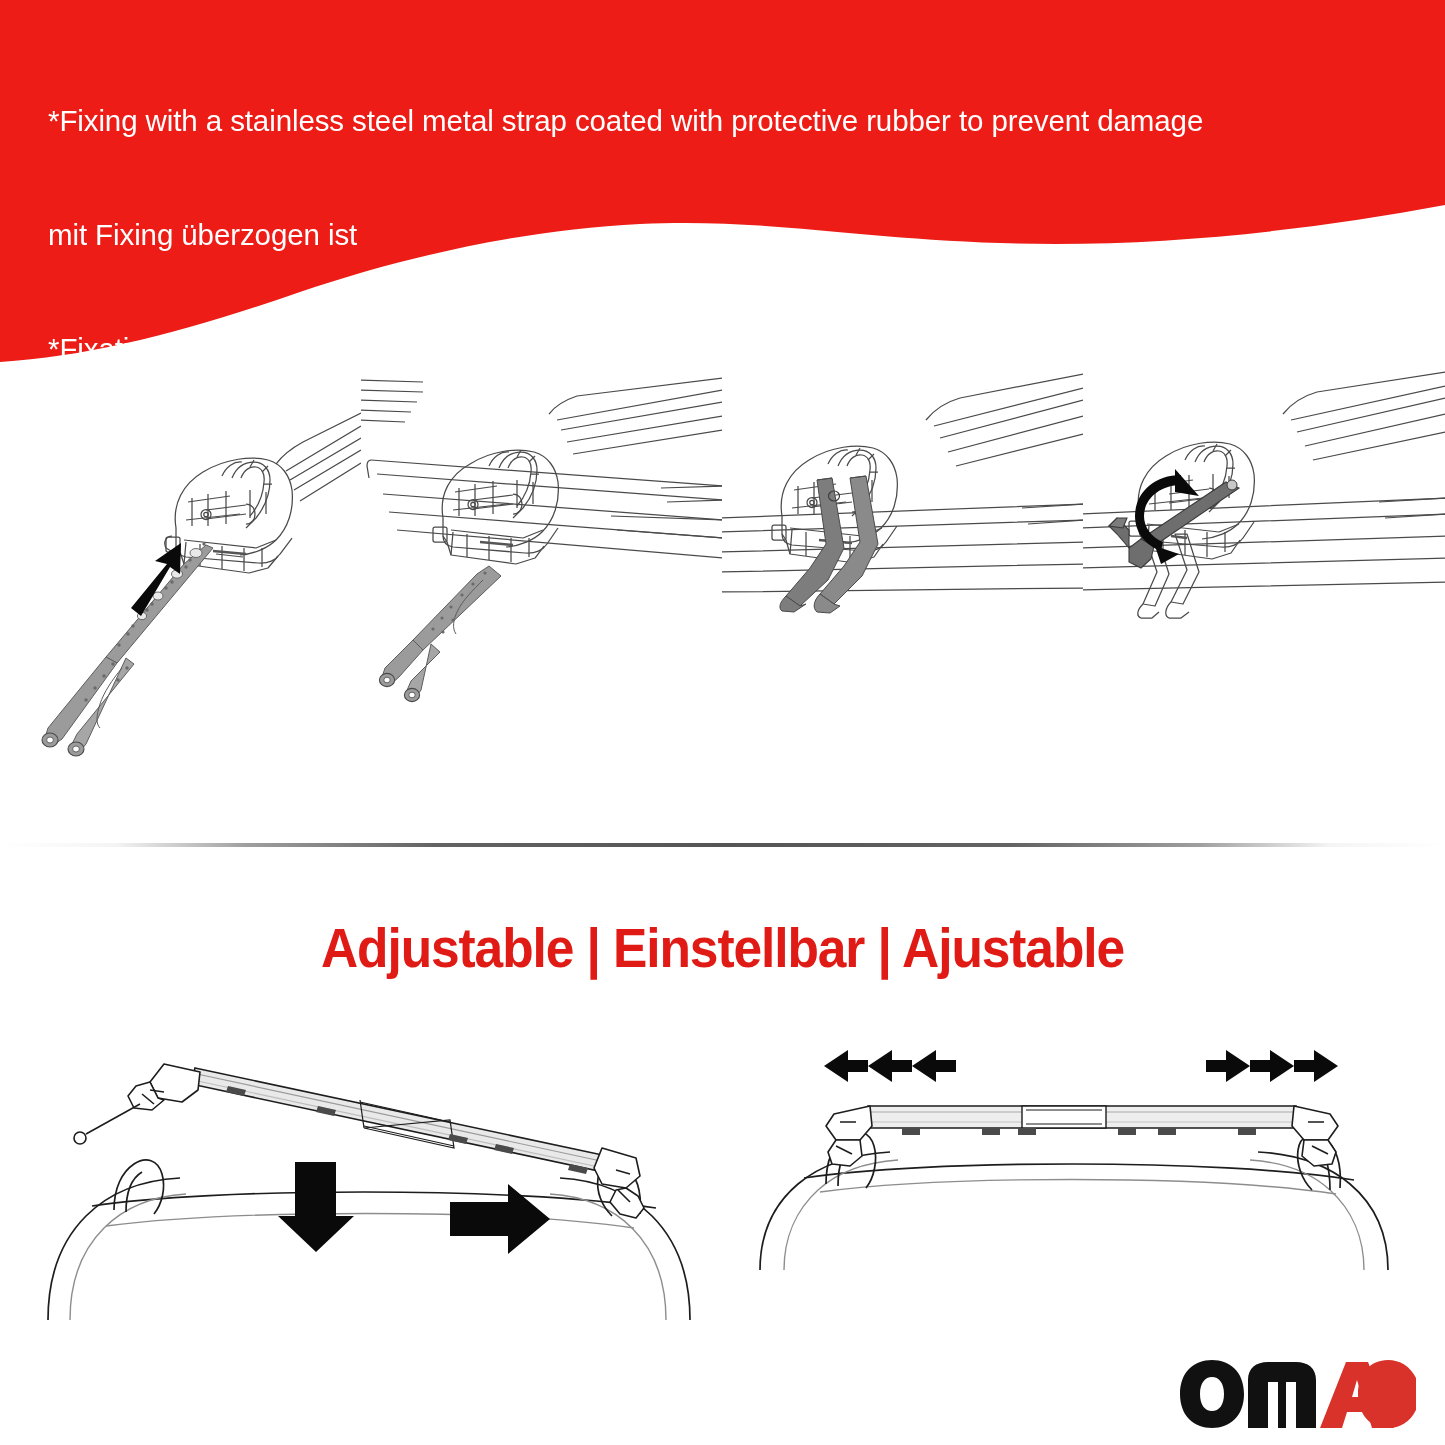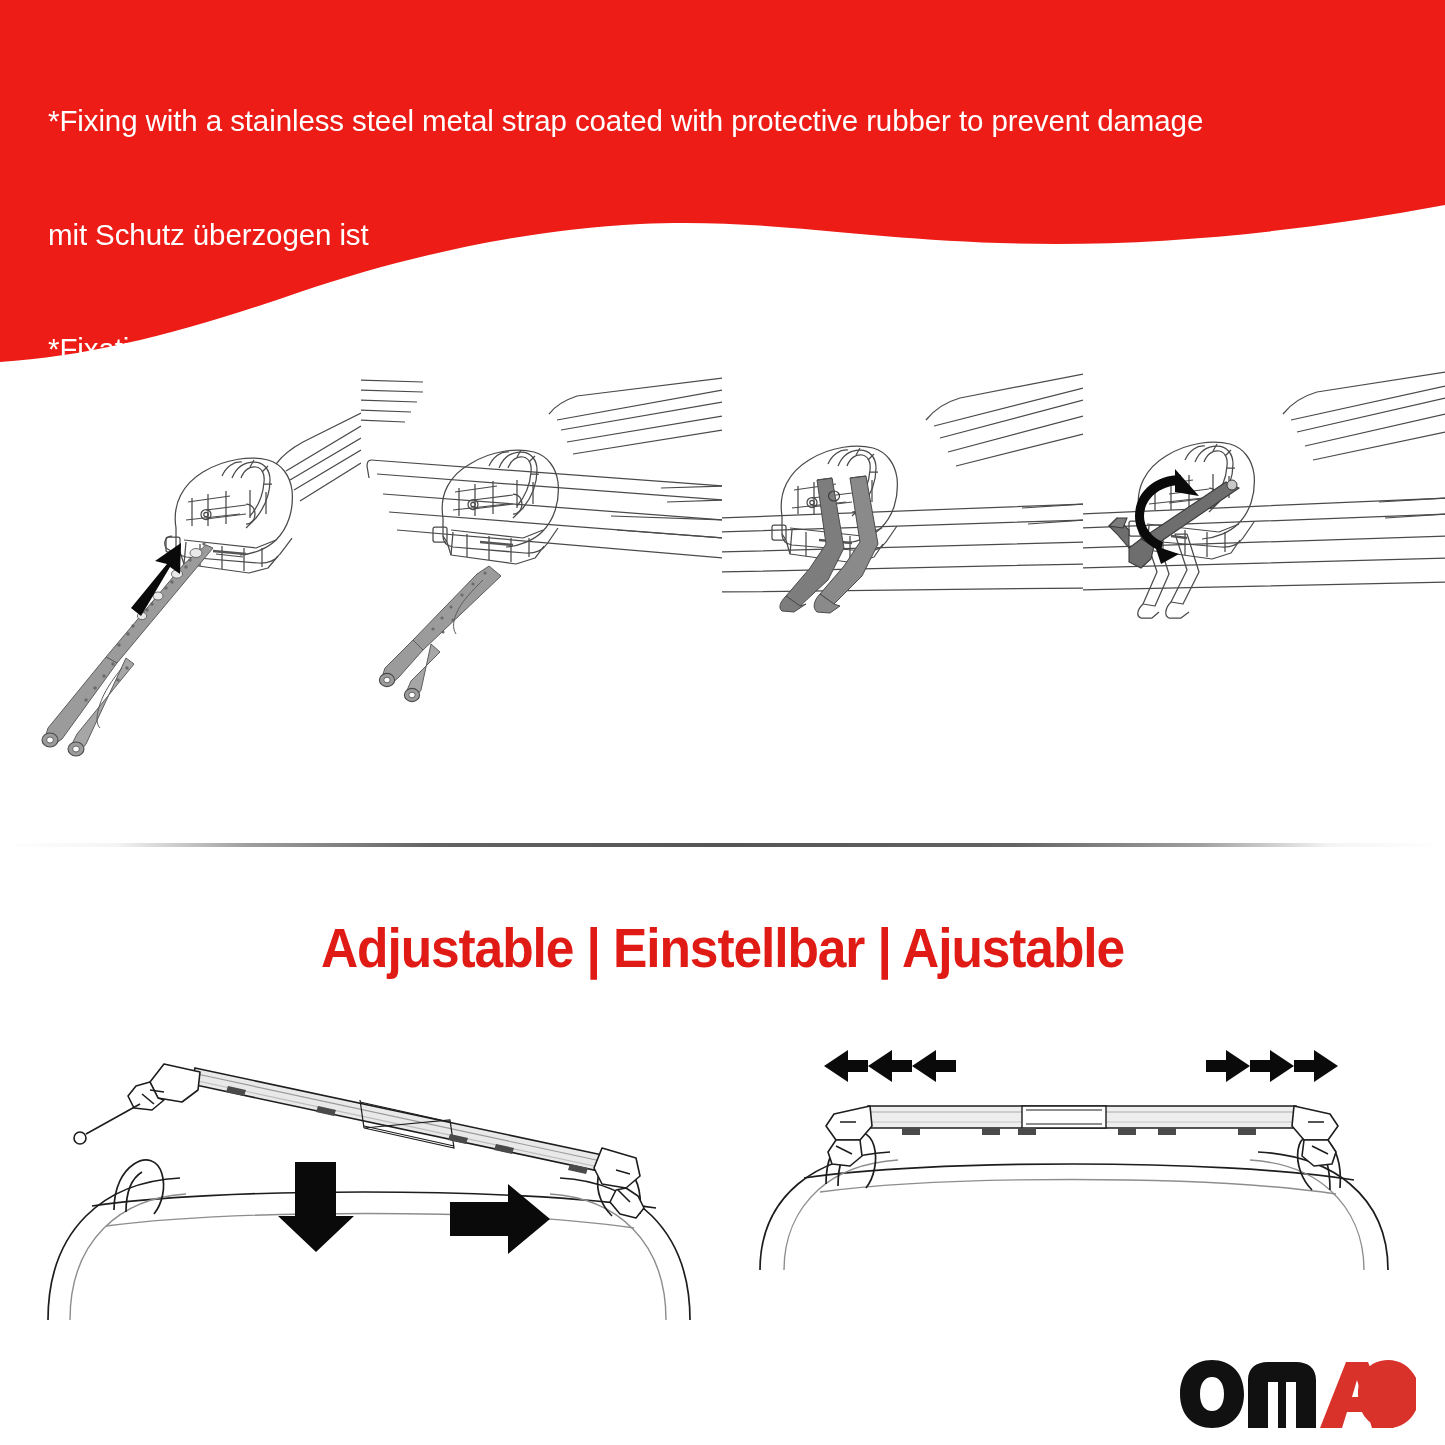--- a/index.html
+++ b/index.html
@@ -56,21 +56,21 @@
   <div id="banner">
     <svg width="1445" height="370" viewBox="0 0 1445 370">
       <path id="banner-path" d="M0,0 H1445 V205
                C1300,232 1150,248 1000,243
                C850,238 760,218 640,224
                C520,230 400,258 300,292
                C190,330 95,356 0,362 Z" fill="#ED1C16"></path>
     </svg>
     <div id="banner-text">
       <span class="ln">*Fixing with a stainless steel metal strap coated with protective rubber to prevent damage</span>
-      <span class="ln">mit Schutz überzogen ist</span>
+      <span class="ln">mit Fixing überzogen ist</span>
       <span class="ln">*Fixation avec une sangle en métal inoxydable recouverte de caoutchouc de protection</span>
       <span class="ln">pour éviter les dommages.</span>
     </div>
   </div>
 
   <div id="steps">
 
     <div class="step" style="left:0px">
       <svg width="361" height="450" viewBox="0 0 361 450">
         <g fill="none" stroke="#4a4a4a" stroke-width="1.25" stroke-linejoin="round">

